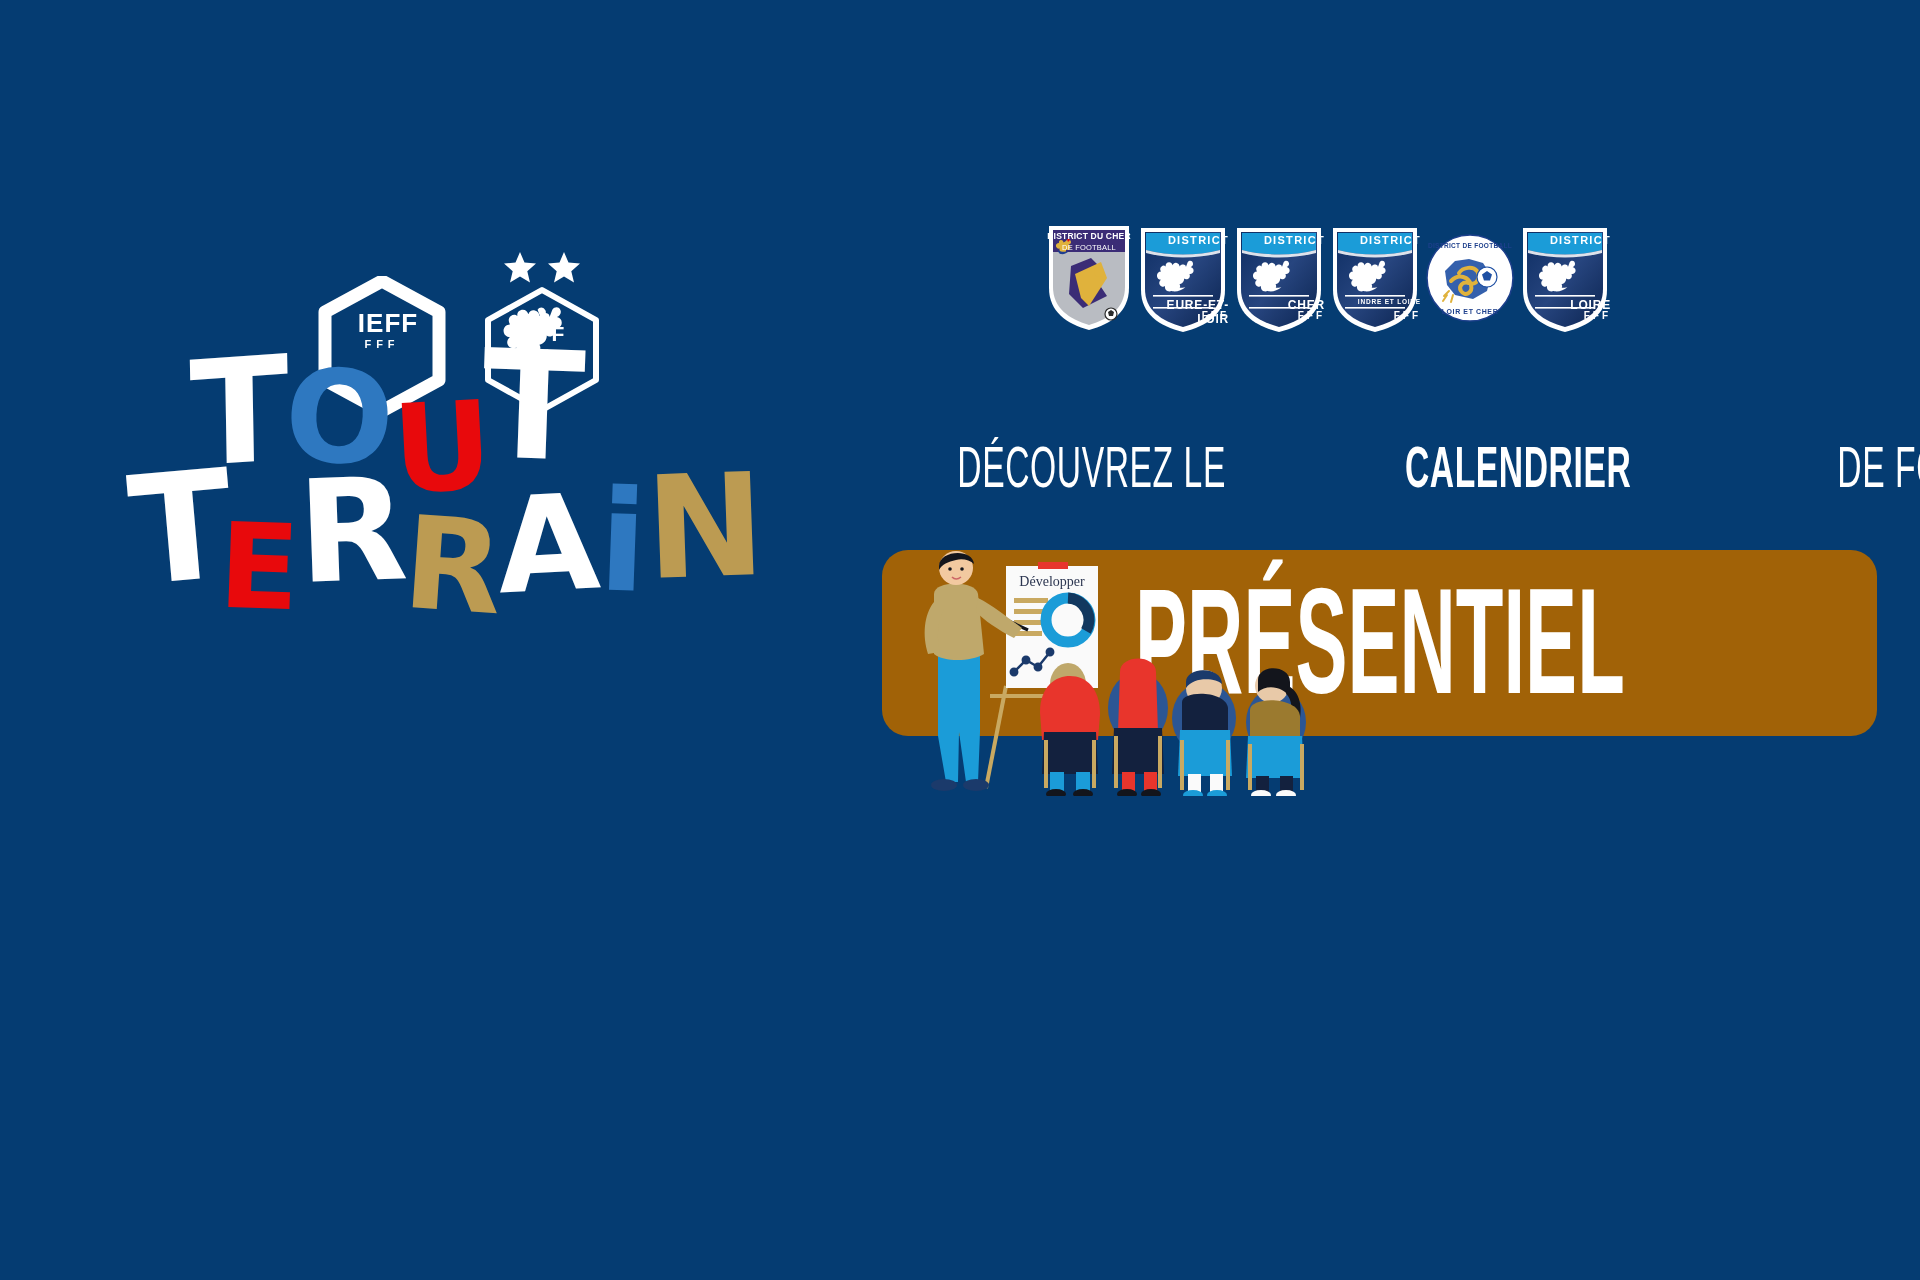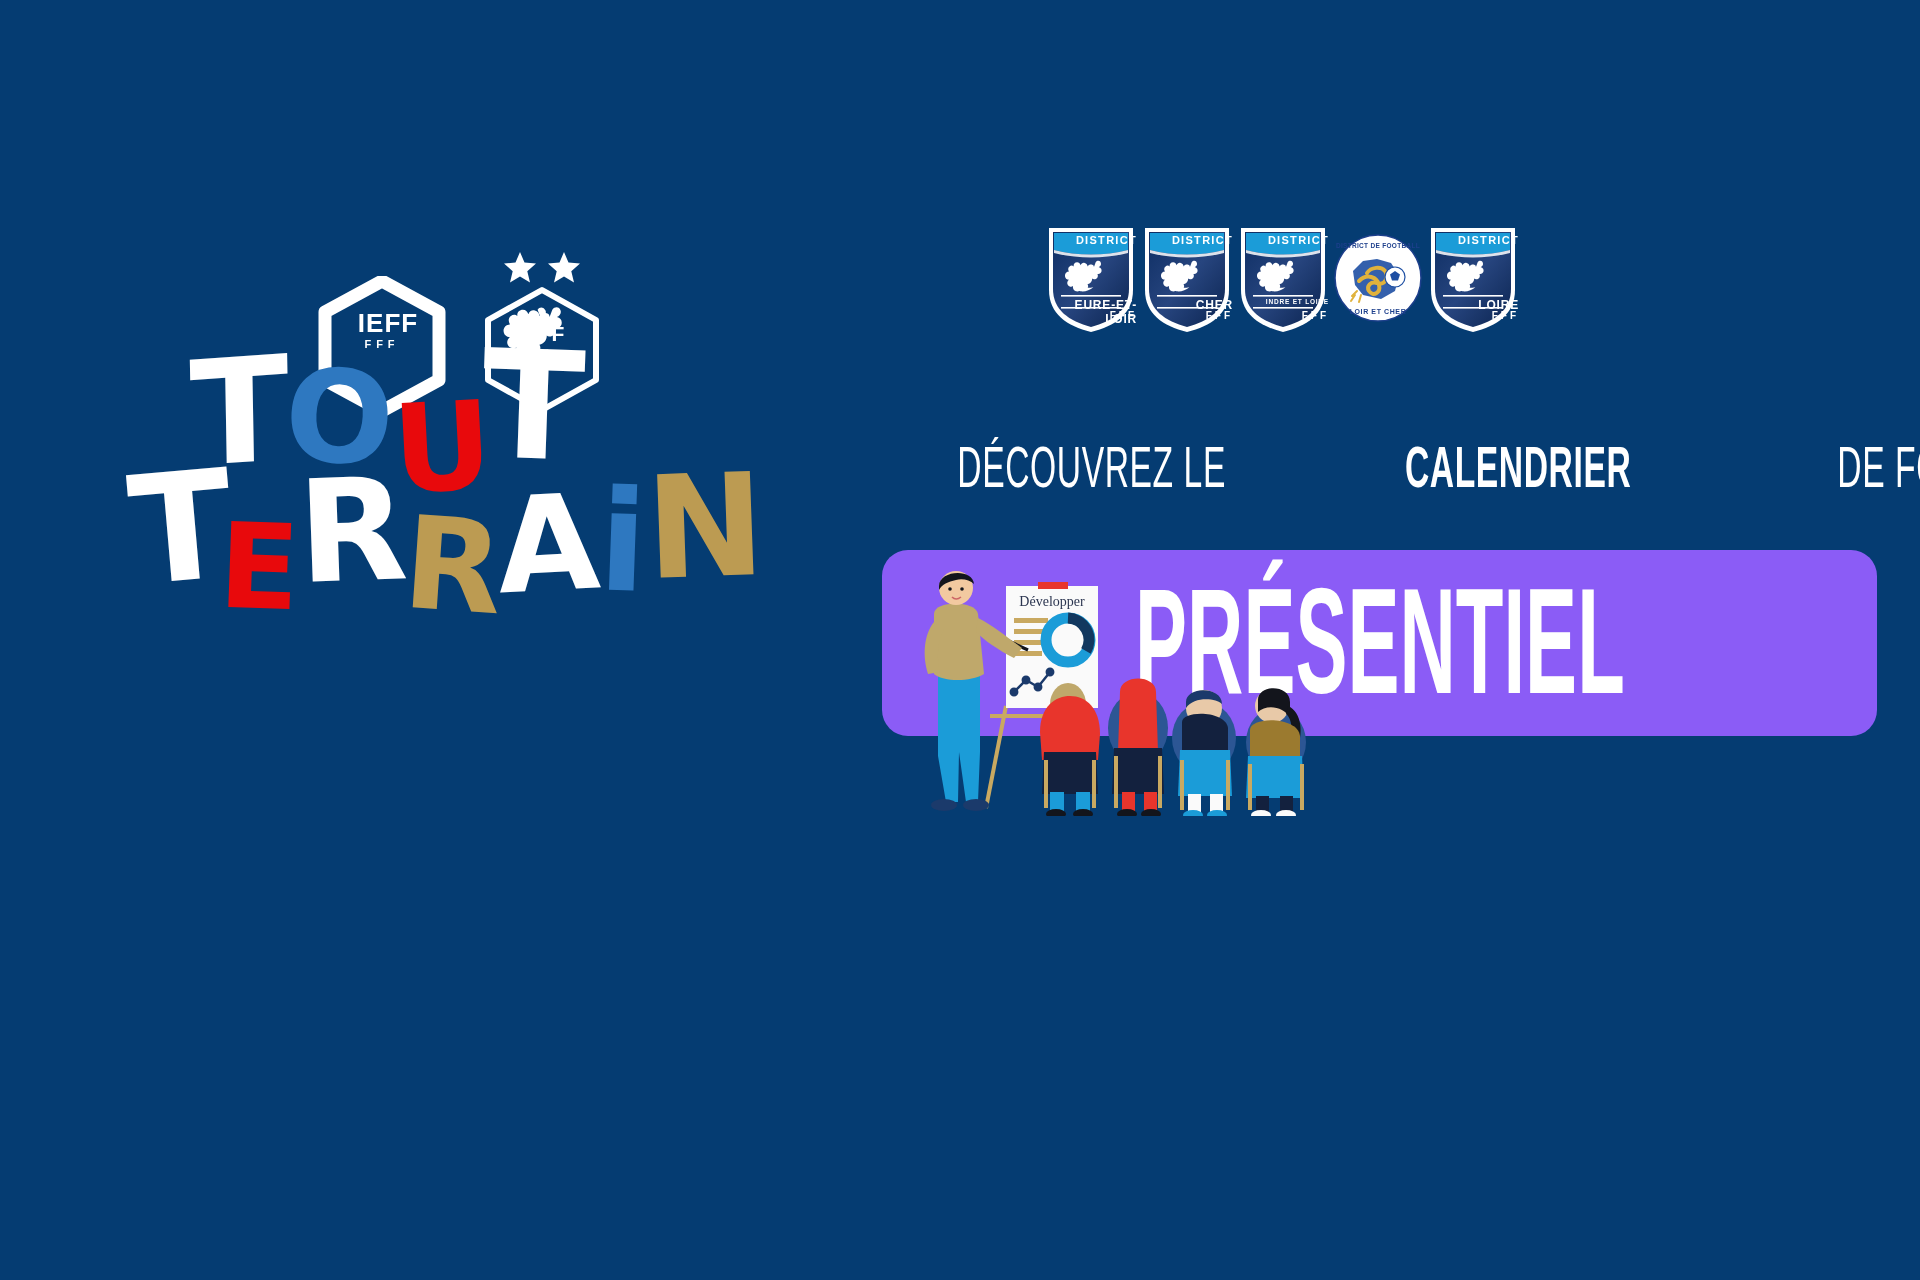--- a/index.html
+++ b/index.html
@@ -79,31 +79,31 @@
     white-space:nowrap;
   }
   #headline span { display:inline-block; transform:scaleX(0.58); transform-origin:center; }
   .hl-light { font-weight:400; letter-spacing:1px; }
   .hl-bold  { font-weight:700; letter-spacing:1px; }
 
   
   #presentiel-banner {
     position:absolute; left:22px; top:550px;
     width:995px; height:186px;
-    background:#8b5cf6; border-radius:26px;
+    background:#a16207; border-radius:26px;
   }
   #presentiel-text {
     position:absolute; left:0; right:0; top:16px;
     text-align:center; color:#ffffff;
     font-size:150px; line-height:1; font-weight:700;
   }
   #presentiel-text span { display:inline-block; transform:scaleX(0.52); transform-origin:center; }
 
   
-  #illustration { position:absolute; left:50px; top:556px; width:430px; height:260px; }
+  #illustration { position:absolute; left:50px; top:536px; width:430px; height:260px; }
   #illustration svg { display:block; }
 </style>
 </head>
 <body>
 
 <div id="poster">
 
   <div id="left-block">
 
     <div id="federation-logos">
@@ -149,20 +149,39 @@
         <span class="bl" style="color:#2E78C0;font-size:140px;transform:rotate(2deg);margin-left:-4px;position:relative;top:10px;">i</span>
         <span class="bl" style="color:#BC9B52;font-size:142px;transform:rotate(-2deg);margin-left:-6px;position:relative;top:-4px;">N</span>
       </div>
     </div>
   </div>
 
   <div id="right-block">
 
     <div id="district-logos">
 
+      <div class="shield" style="width:88px;">
+        <svg width="88" height="112" viewBox="0 0 88 112">
+          <path d="M4 4 H84 V66 C84 90 66 102 44 108 C22 102 4 90 4 66 Z" fill="#ffffff"></path>
+          <path d="M8 8 H80 V30 H8 Z" fill="#3B2C76"></path>
+          <path d="M8 30 H80 V65 C80 86 64 97 44 103 C24 97 8 86 8 65 Z" fill="#B9BCC2"></path>
+          <path d="M26 44 L46 36 L58 48 L54 62 L62 74 L38 86 L24 72 Z" fill="#3B2C76"></path>
+          <path d="M30 52 L56 40 L62 56 L44 84 L36 76 Z" fill="#E0B23C"></path>
+          <circle cx="54" cy="50" r="5" fill="#E0B23C"></circle>
+          <circle cx="66" cy="92" r="6" fill="#ffffff" stroke="#2b2b2b" stroke-width="1.2"></circle>
+          <path d="M66 88 l3 2 -1 4 -4 0 -1-4 z" fill="#2b2b2b"></path>
+          <g transform="translate(11,16) scale(0.5)">
+            <path d="M20 6c3-5 10-3 10 2 0 3-2 5-5 5 4 2 5 6 3 9-2 2-5 3-8 1 1 4-2 7-6 7-5 0-8-4-7-9-3 1-6-1-7-4-1-4 2-7 6-7-1-3 1-6 4-6 3 0 5 2 5 5z" fill="#E0B23C"></path>
+            <path d="M22 3c2-2 5-1 6 1l-4 4z" fill="#E8090C"></path>
+            <path d="M4 24c6 4 14 5 22 2-4 5-11 7-17 6-3-1-5-4-5-8z" fill="#1E3F8F"></path>
+          </g>
+        </svg>
+        <div class="cher-title">DISTRICT DU CHER</div>
+        <div class="cher-sub">DE FOOTBALL</div>
+      </div>
 
       <div class="shield">
         <svg width="92" height="112" viewBox="0 0 92 112">
           <defs>
             <linearGradient id="sg1" x1="0" y1="0" x2="1" y2="1">
               <stop offset="0%" stop-color="#0E2E63"></stop>
                 <stop offset="50%" stop-color="#27457F"></stop>
                 <stop offset="100%" stop-color="#0B2450"></stop>
             </linearGradient>
           </defs>

